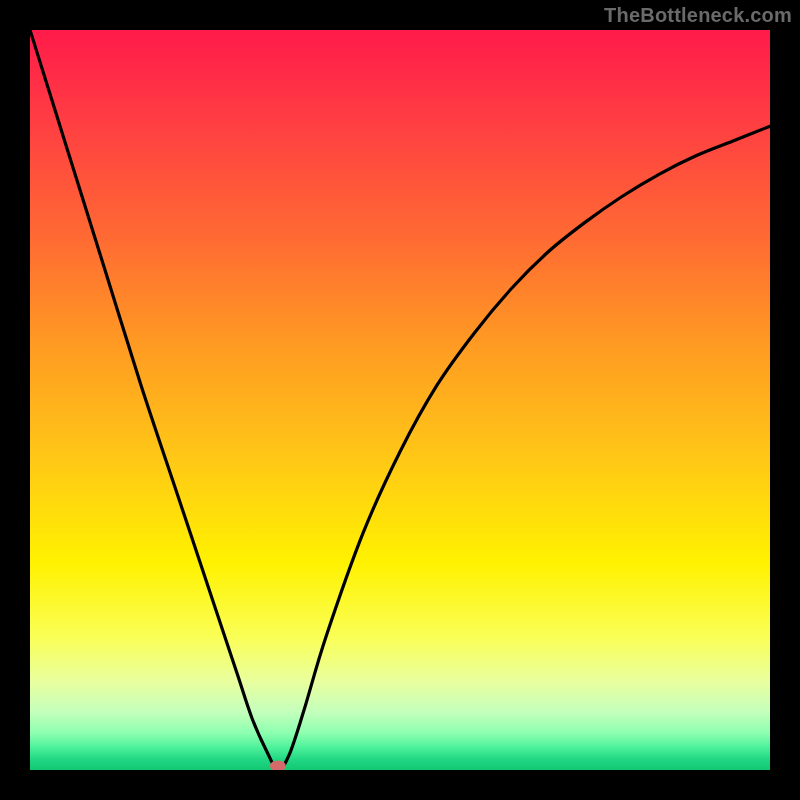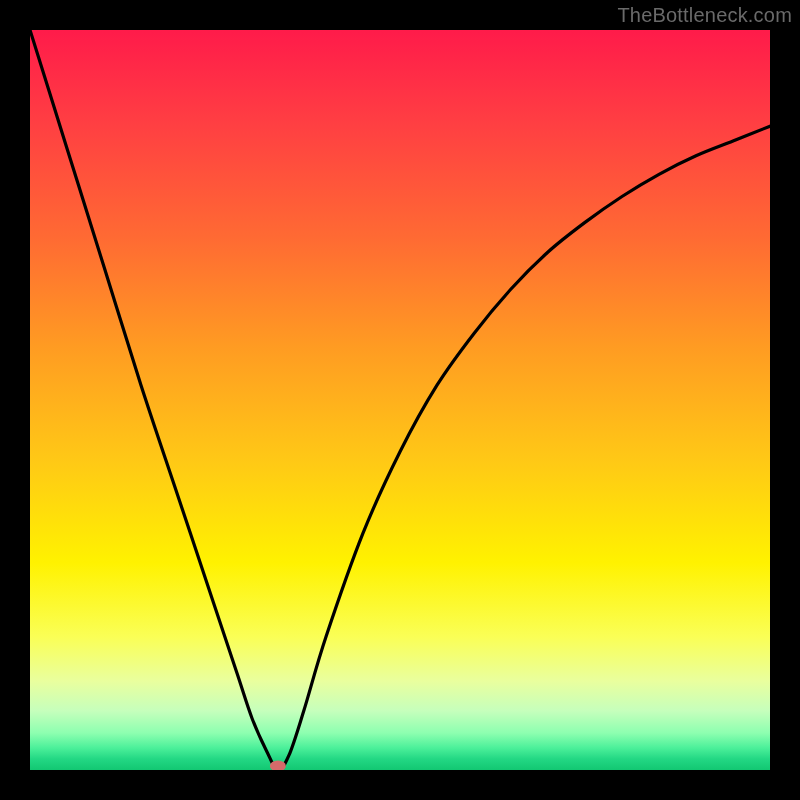--- a/index.html
+++ b/index.html
@@ -56,21 +56,21 @@
     top: 0;
     width: 740px;
     height: 740px;
   }
   .watermark {
     position: absolute;
     top: 4px;
     right: 8px;
     color: #6a6a6a;
     font-size: 20px;
-    font-weight: 400;
+    font-weight: 700;
     letter-spacing: 0.2px;
   }
 </style>
 </head>
 <body>
 
 <div class="frame">
   <div class="plot">
     <div class="gradient"></div>
     <svg class="curve" viewBox="0 0 740 740" preserveAspectRatio="none">

